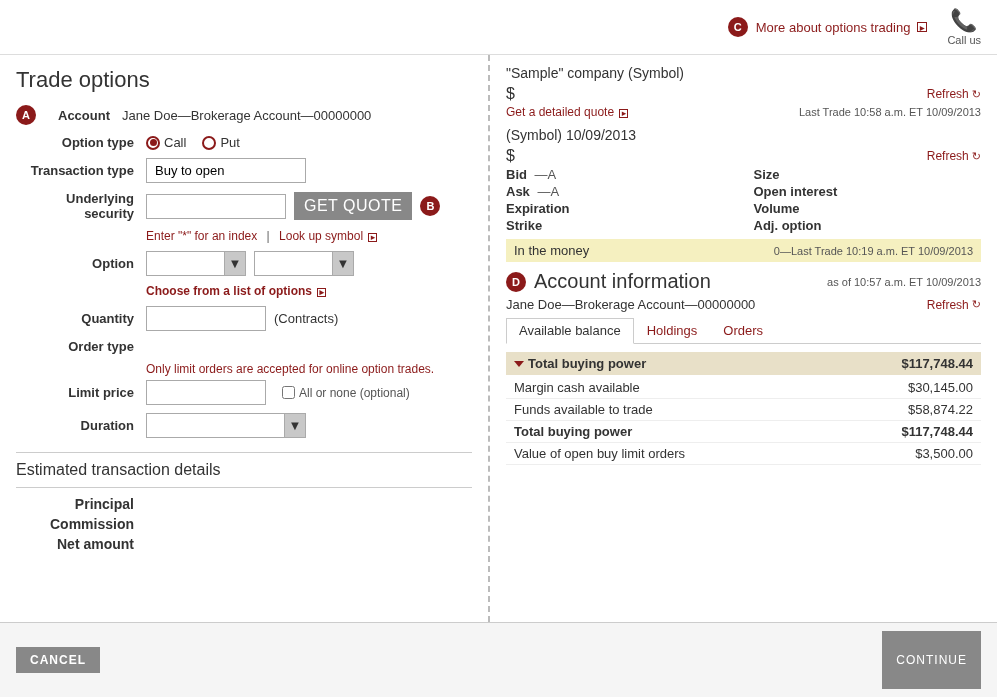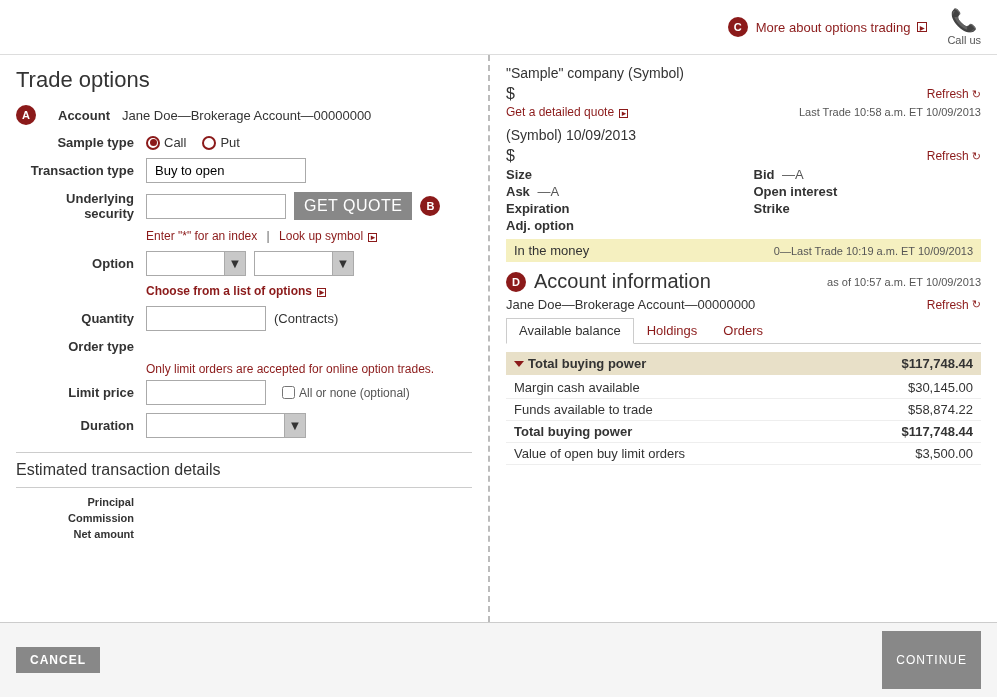--- a/index.html
+++ b/index.html
@@ -323,21 +323,21 @@
     }
 
     .est-row {
       display: flex;
       margin-bottom: 4px;
     }
 
     .est-label {
       width: 130px;
       font-weight: bold;
-      font-size: 11px;
+      font-size: 14px;
       text-align: right;
       padding-right: 12px;
     }
 
     .est-value {
       font-size: 13px;
     }
 
     .footer-bar {
       display: flex;
@@ -593,21 +593,21 @@
     <div class="left-panel">
       <h1 class="page-title">Trade options</h1>
 
       <div class="account-label-row">
         <span class="account-badge">A</span>
         <span class="form-label" style="width:80px;">Account</span>
         <span>Jane Doe—Brokerage Account—00000000</span>
       </div>
 
       <div class="form-row">
-        <span class="form-label">Sample type</span>
+        <span class="form-label">Option type</span>
         <div class="radio-group">
           <label class="radio-option">
             <span class="radio-circle selected"></span>
             <span>Call</span>
           </label>
           <label class="radio-option">
             <span class="radio-circle"></span>
             <span>Put</span>
           </label>
         </div>
@@ -745,35 +745,38 @@
         <div class="price-row">
           <span class="price-dollar">$</span>
           <a class="refresh-link" href="#">
             <span>Refresh</span>
             <span style="font-size:11px;">↻</span>
           </a>
         </div>
 
         <div class="option-details-grid">
           <div>
-            <span class="detail-label">Size</span>
-          </div>
-          <div>
             <span class="detail-label">Bid</span>
             <span class="detail-value" style="margin-left:4px;">—A</span>
+          </div>
+          <div>
+            <span class="detail-label">Size</span>
           </div>
           <div>
             <span class="detail-label">Ask</span>
             <span class="detail-value" style="margin-left:4px;">—A</span>
           </div>
           <div>
             <span class="detail-label">Open interest</span>
           </div>
           <div>
             <span class="detail-label">Expiration</span>
+          </div>
+          <div>
+            <span class="detail-label">Volume</span>
           </div>
           <div>
             <span class="detail-label">Strike</span>
           </div>
           <div>
             <span class="detail-label">Adj. option</span>
           </div>
         </div>
 
         <div class="in-the-money-row">

